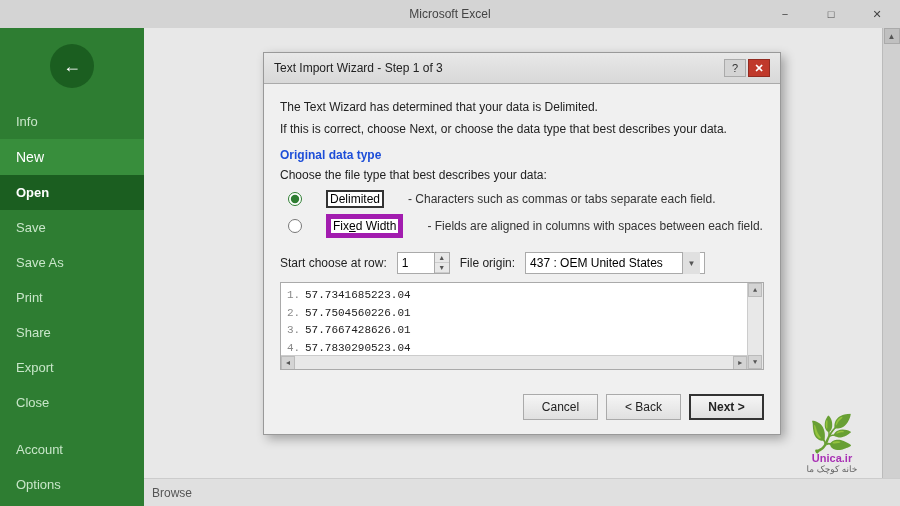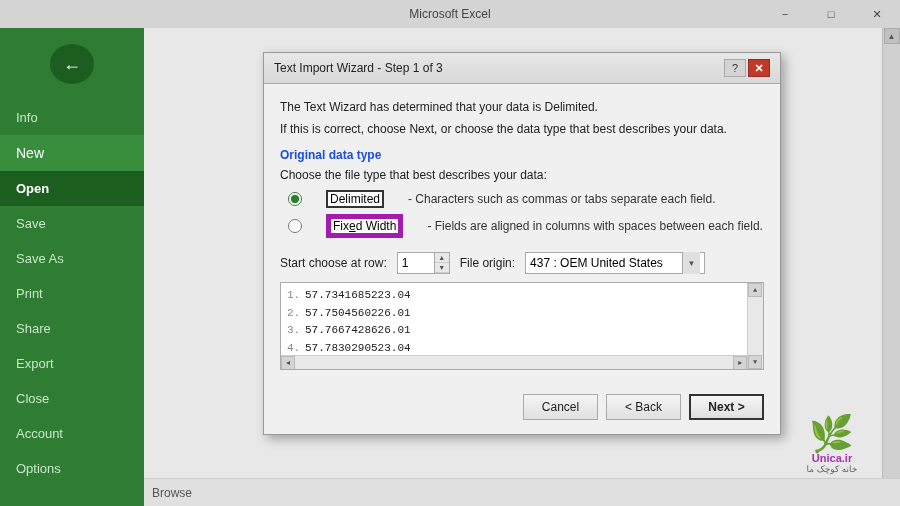--- a/index.html
+++ b/index.html
@@ -93,21 +93,21 @@
       color: white;
       font-weight: 700;
     }
     .sidebar-item.highlight {
       background: #388e3c;
       color: white;
       font-size: 14px;
     }
     .sidebar-bottom {
       margin-top: auto;
-      padding-bottom: 20px;
+      padding-bottom: 4px;
     }
 
     
     .content-area {
       flex: 1;
       background: #f5f5f5;
       position: relative;
       overflow: hidden;
     }
 

